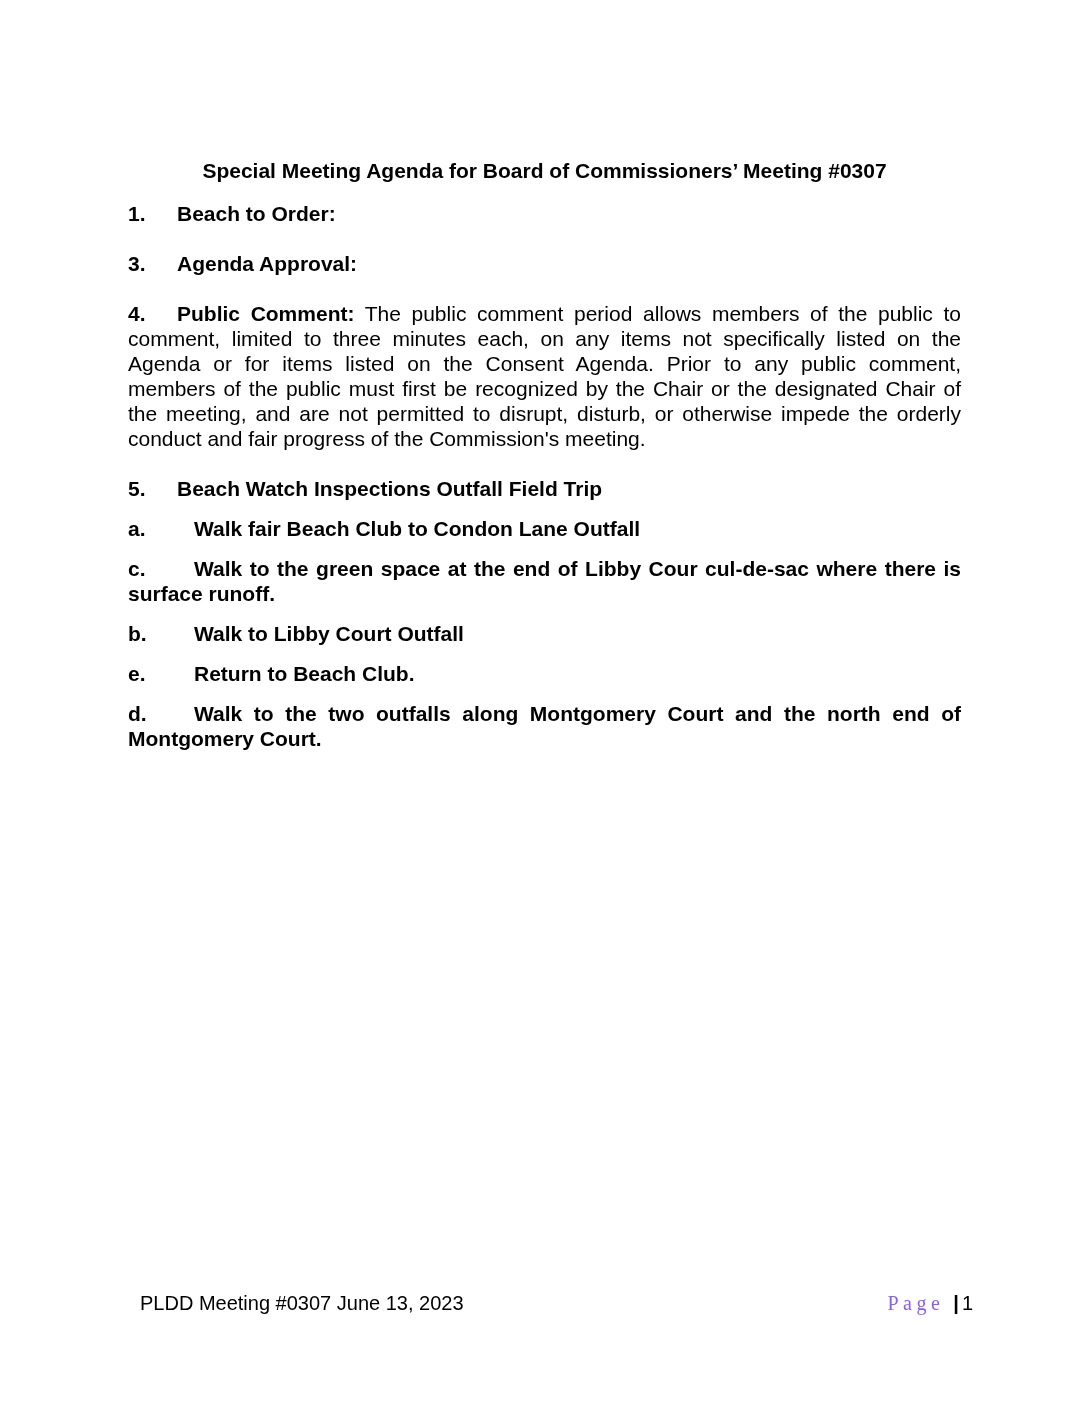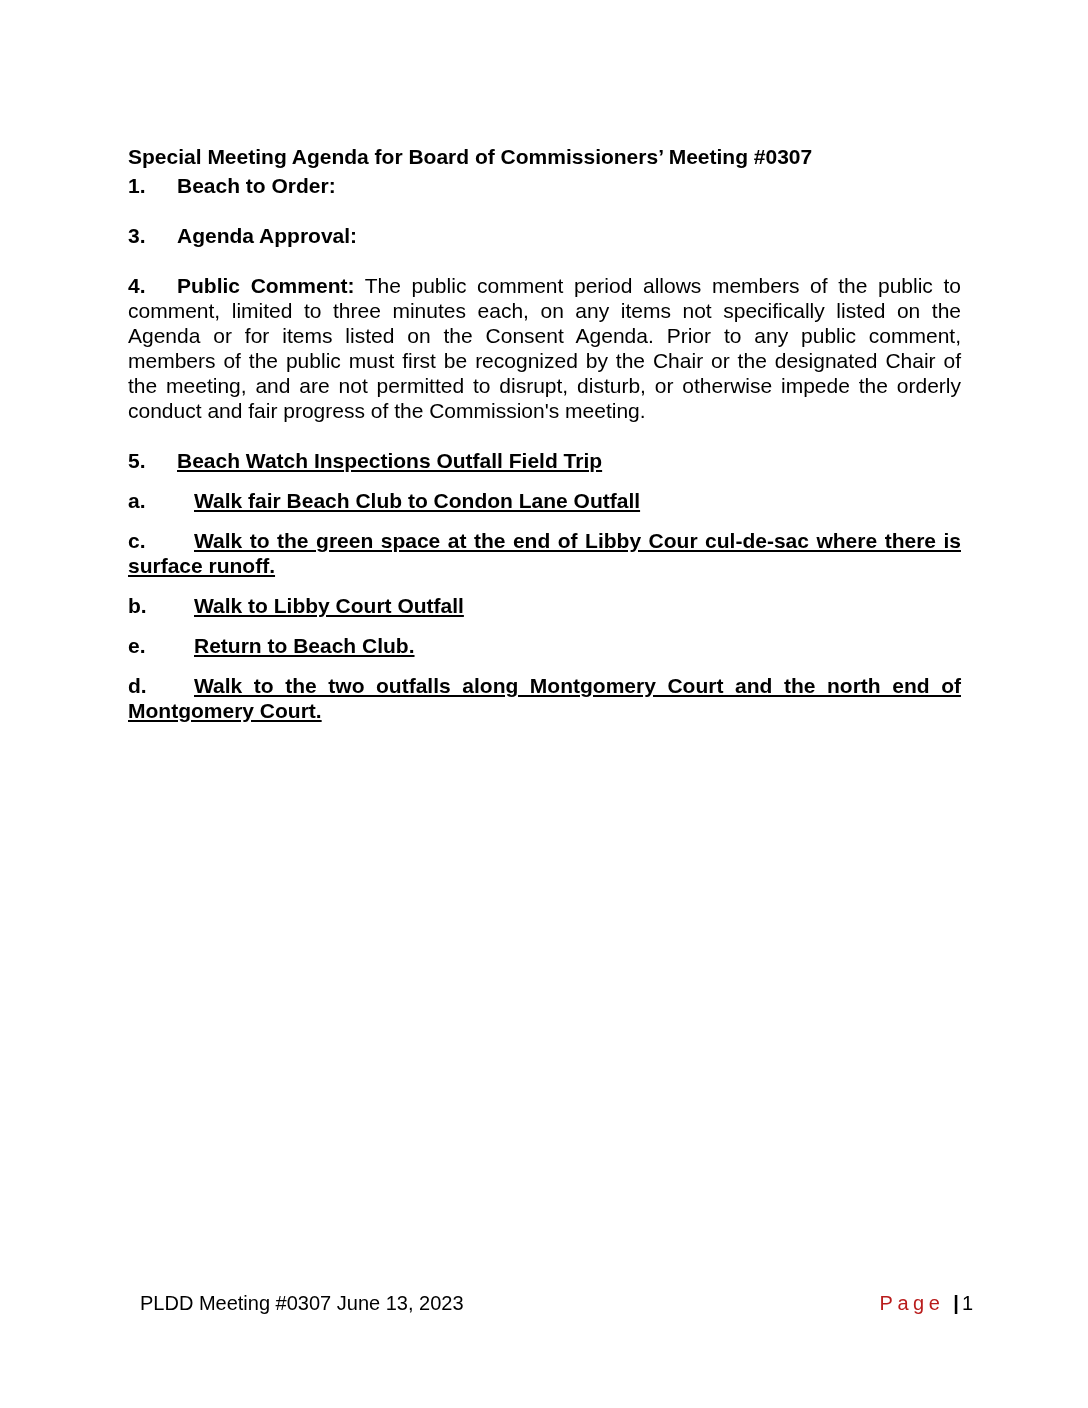--- a/index.html
+++ b/index.html
@@ -12,56 +12,57 @@
     font-family: "Liberation Sans", sans-serif;
     overflow: hidden;
   }
   .content {
     position: absolute;
     left: 128px;
     top: 140px;
     width: 833px;
   }
   .title {
-    text-align: left;
+    text-align: center;
     font-weight: bold;
     font-size: 21px;
     line-height: 33px;
-    margin: 0;
+    margin: 14px;
   }
   .title.second { margin-bottom: 42px; }
   .item {
     font-size: 21px;
     line-height: 25px;
     font-weight: bold;
     text-align: justify;
     margin: 0 0 25px 0;
   }
-  .item.tight { margin-bottom: 15px; text-decoration: underline; }
+  .item.tight { margin-bottom: 15px; }
   .item.small { font-size: 19px; }
   .marker {
     display: inline-block;
     width: 49px;
     font-weight: bold;
   }
   .sub .marker, .tab-wide .marker { width: 66px; }
   .item-text { font-weight: normal; }
   .footer {
     position: absolute;
     left: 140px;
     width: 833px;
     top: 1292px;
     font-size: 20px;
     display: flex;
     justify-content: space-between;
     align-items: baseline;
   }
   .page-word {
-    color: #b91c1c;
+    color: #8b5cf6;
     letter-spacing: 4.5px;
+    font-family: Liberation Serif, serif;
   }
   .page-sep {
     font-weight: bold;
     margin-left: 9px;
     margin-right: 3px;
   }
 </style>
 </head>
 <body>
 

